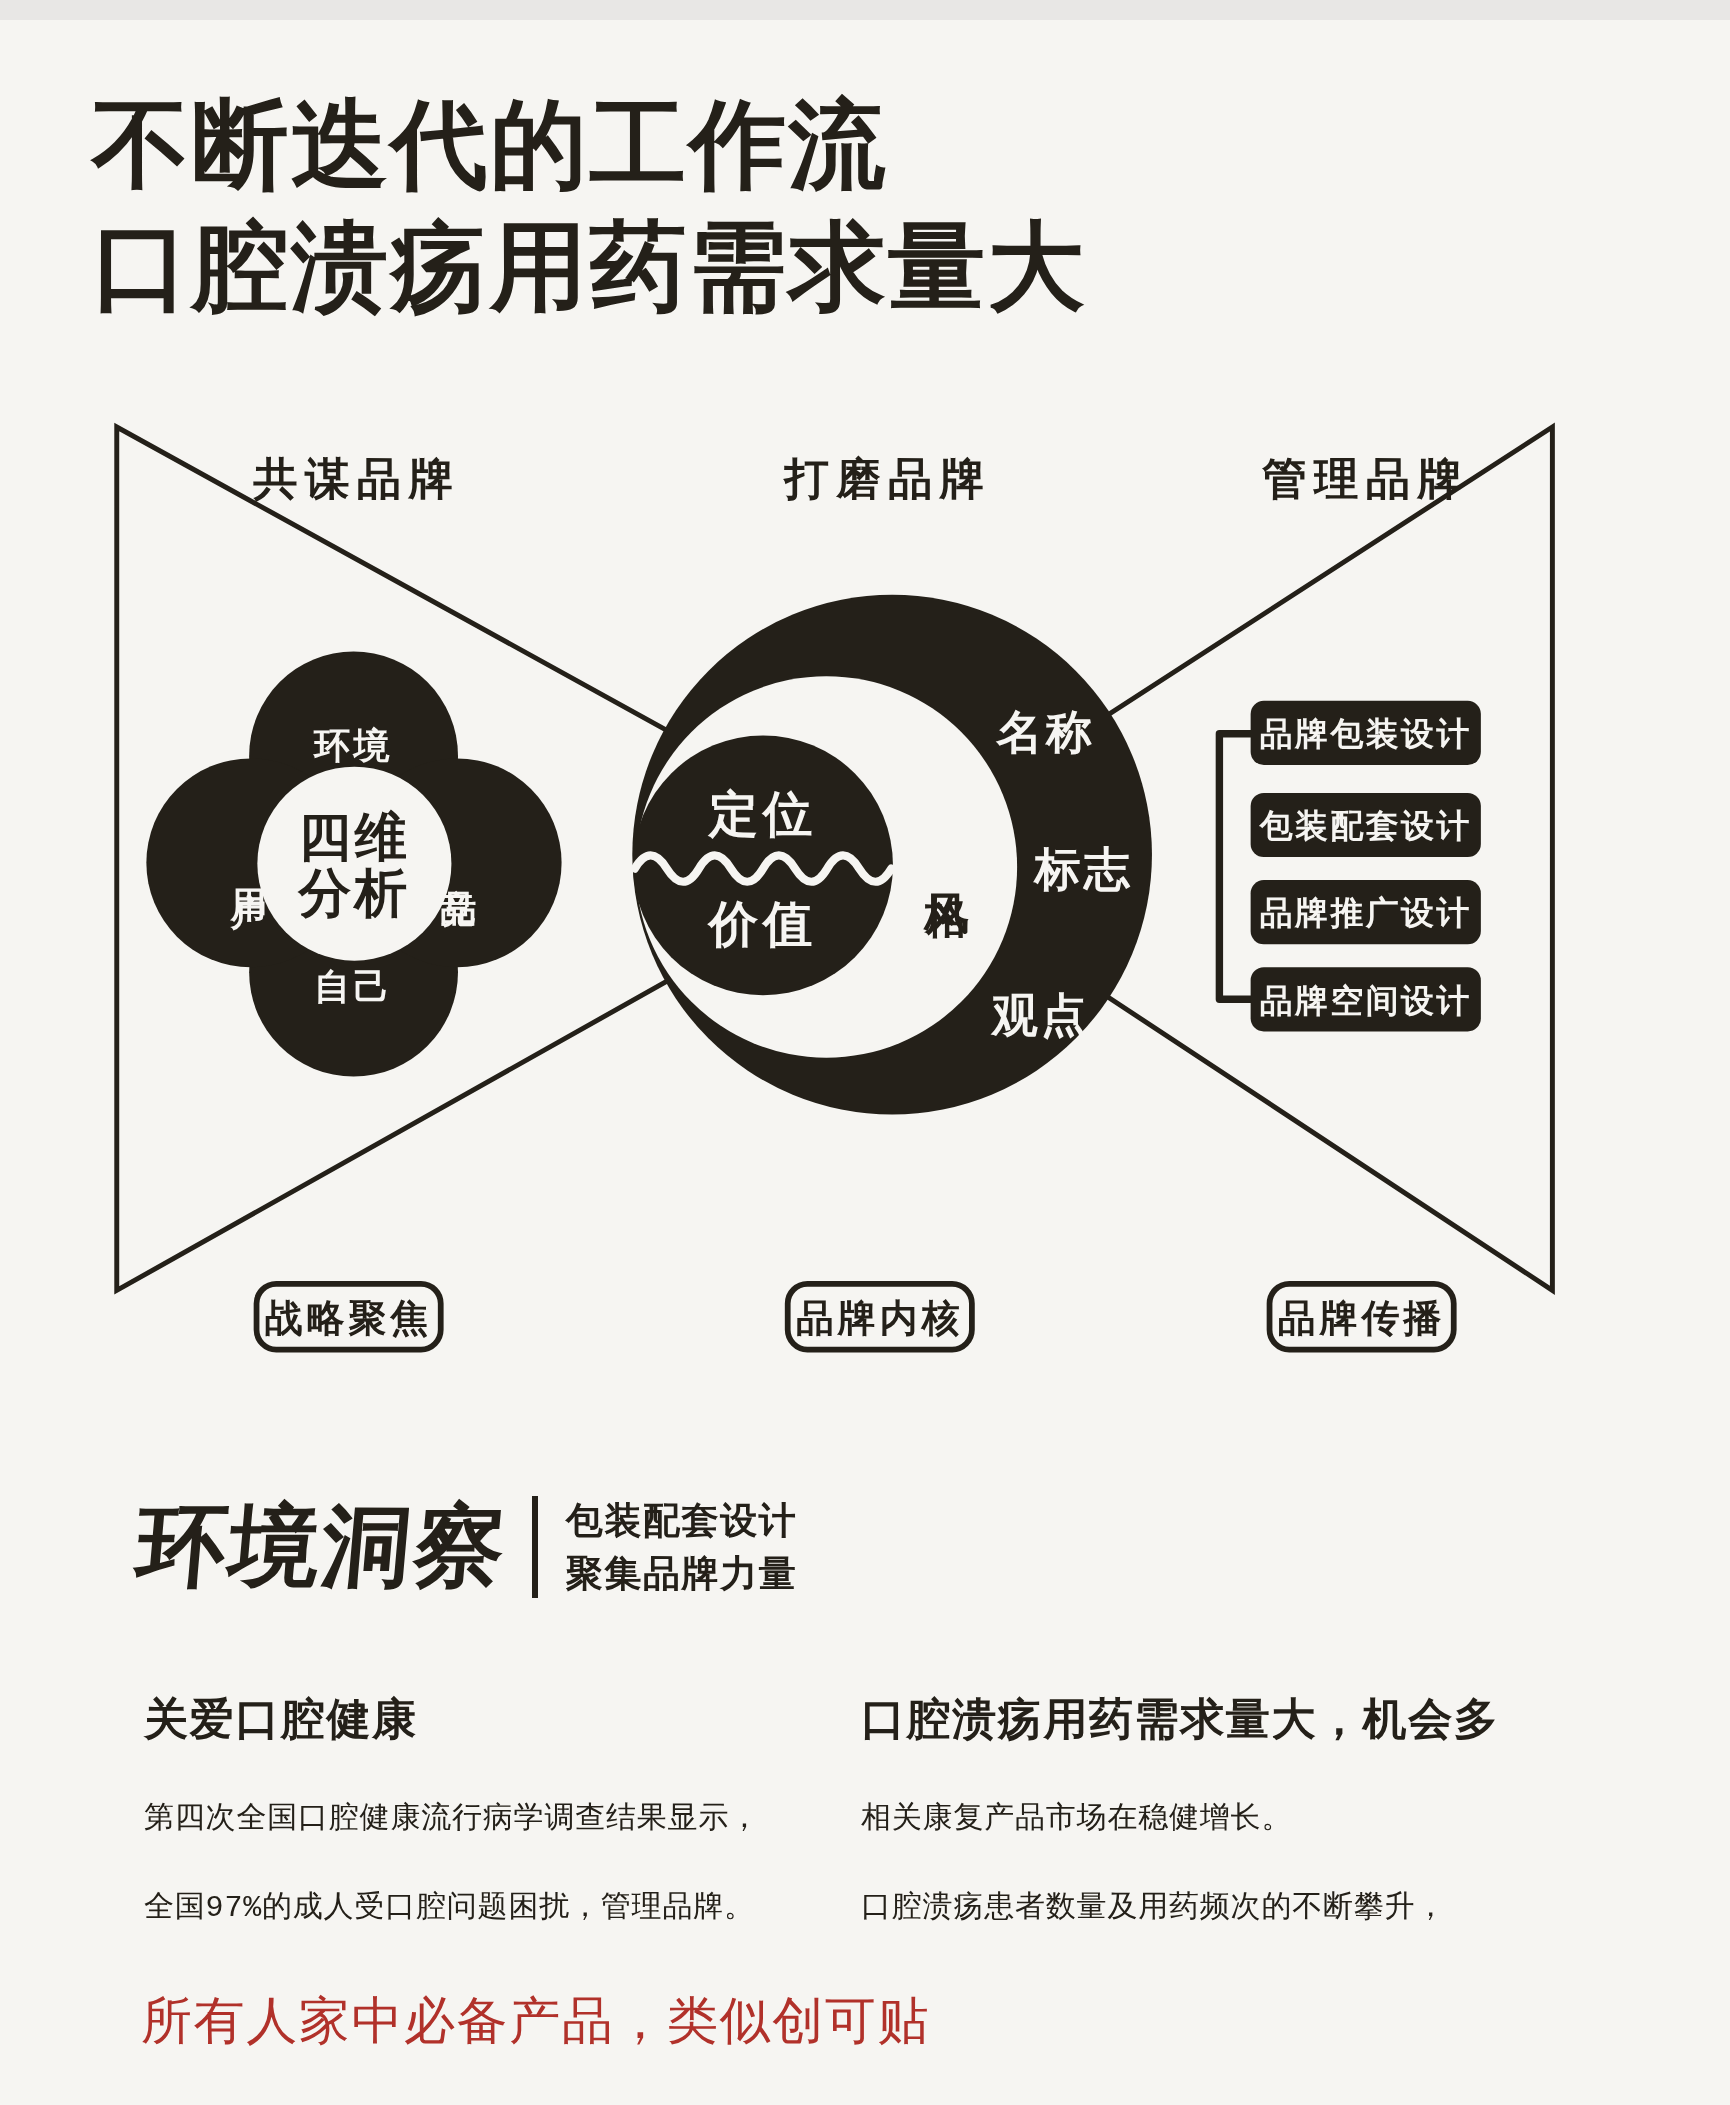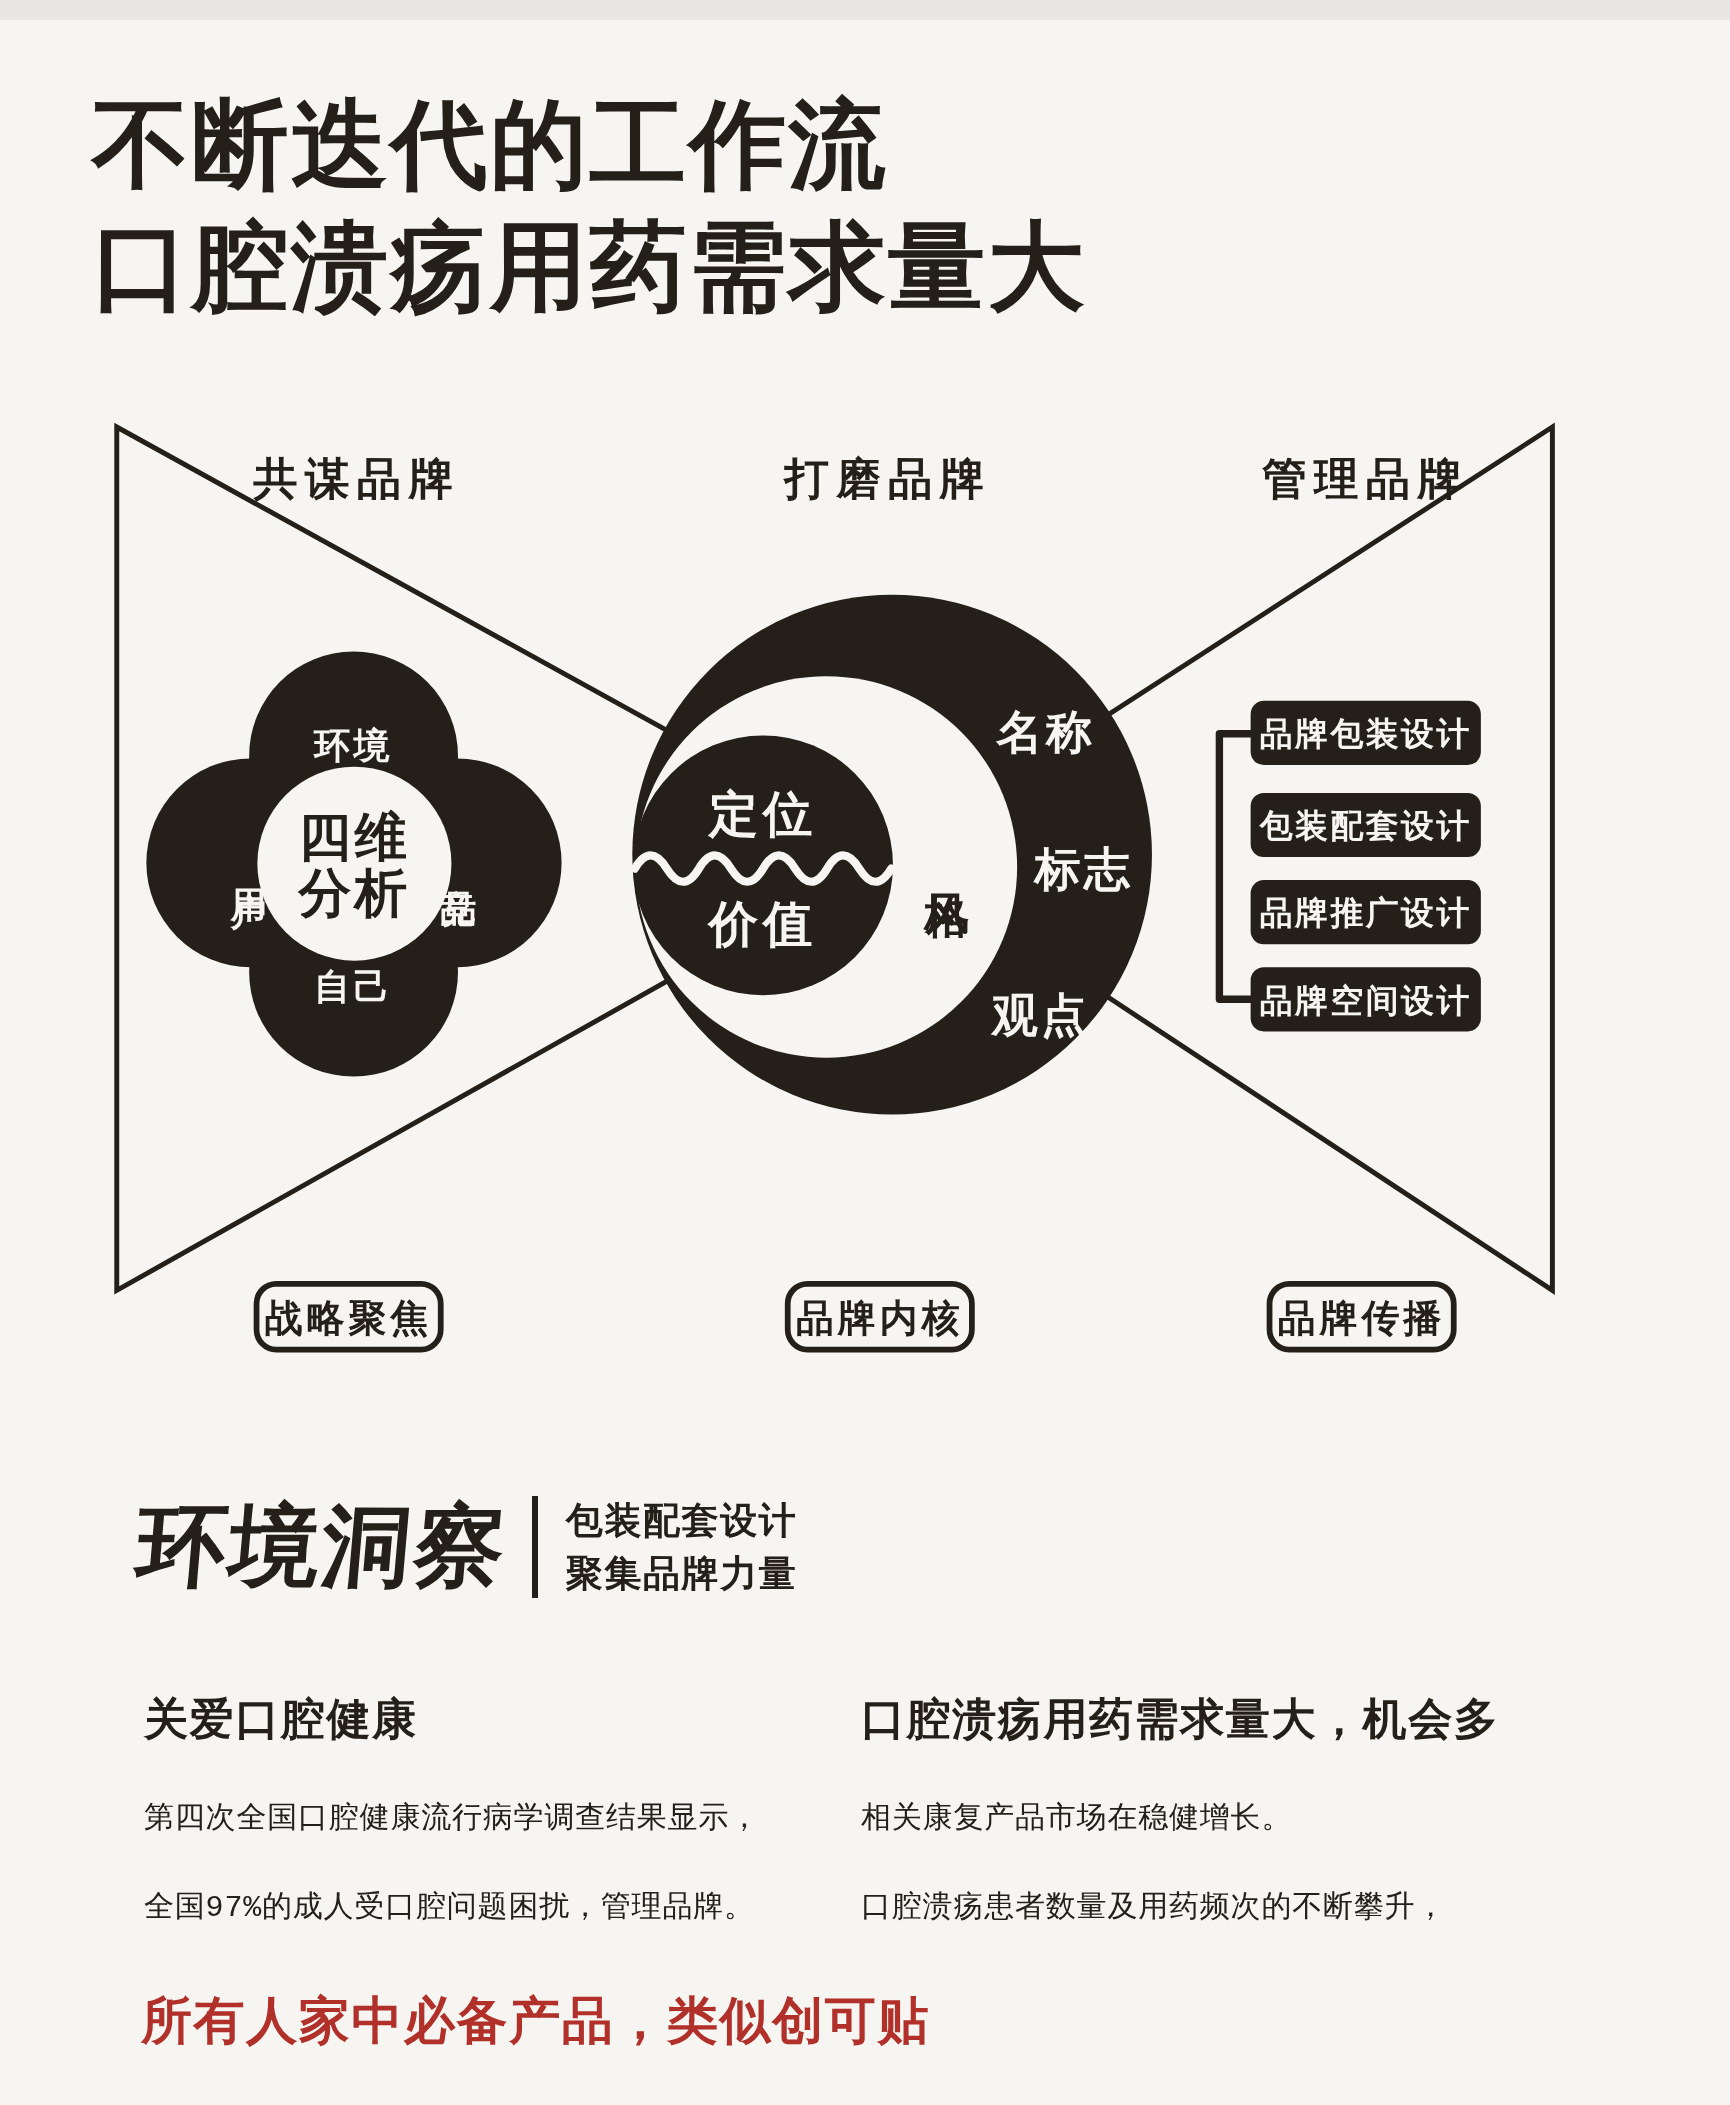--- a/index.html
+++ b/index.html
@@ -39,21 +39,21 @@
   }
   .insight-divider { width:5.8px; height:102px; background:#242019; margin:0 28px 0 25px; }
   .insight-sub { font-size:37px; font-weight:800; line-height:53px; letter-spacing:1.6px; }
   .col { position:absolute; top:1670px;font-family:Liberation Mono, monospace; }
   .col-left { left:144px; width:716px; }
   .col-right { left:861px; width:790px; }
   .col-heading { font-size:44px; font-weight:900; letter-spacing:1.6px; margin:0 0 51px 0; white-space:nowrap; }
   .col p { font-size:30px; font-weight:400; letter-spacing:0.8px; margin:0 0 51px 0; line-height:38px; white-space:nowrap; }
   .highlight {
     position:absolute; left:141px; top:1967px;
-    font-size:51px; font-weight:700; letter-spacing:1.6px;
+    font-size:51px; font-weight:400; letter-spacing:1.6px;
     color:#b1312a; white-space:nowrap;
   }
 </style>
 </head>
 <body>
 
 <div class="canvas">
 
   <div class="title">
     <div>不断迭代的工作流</div>

